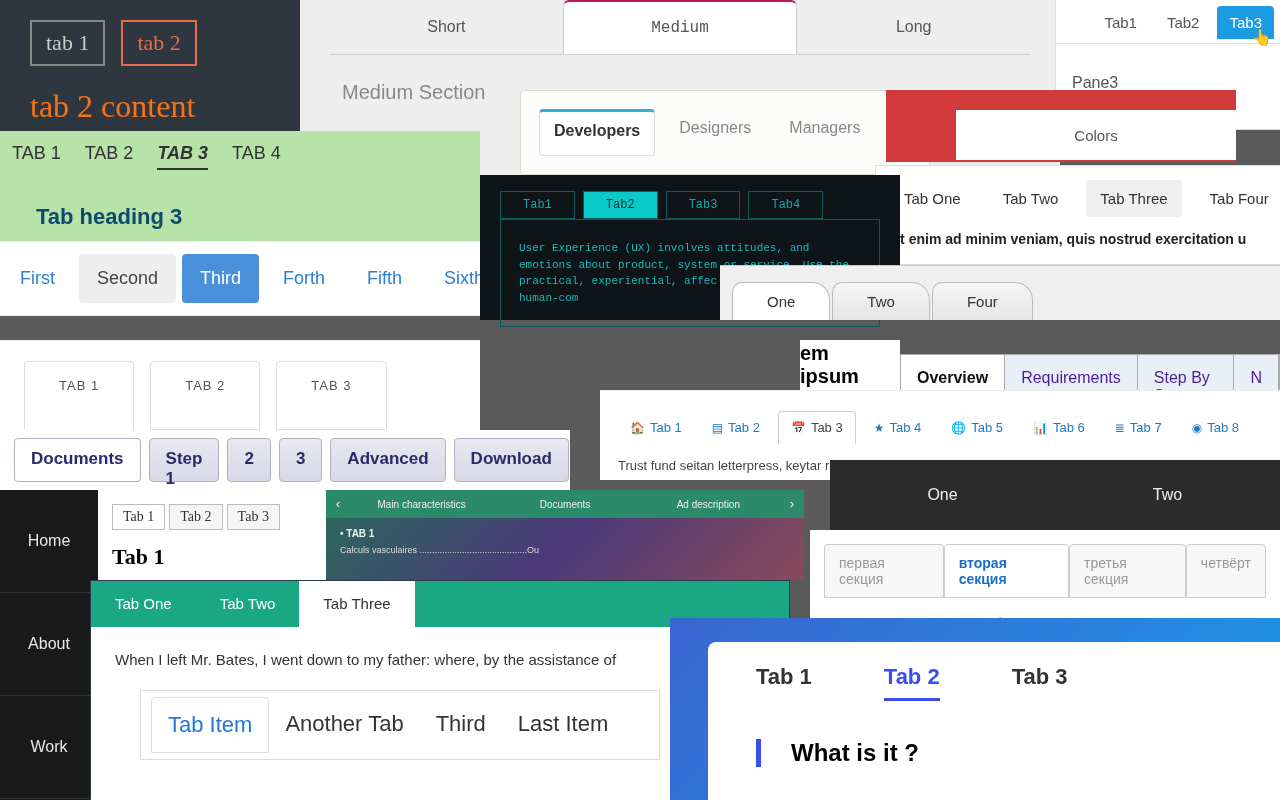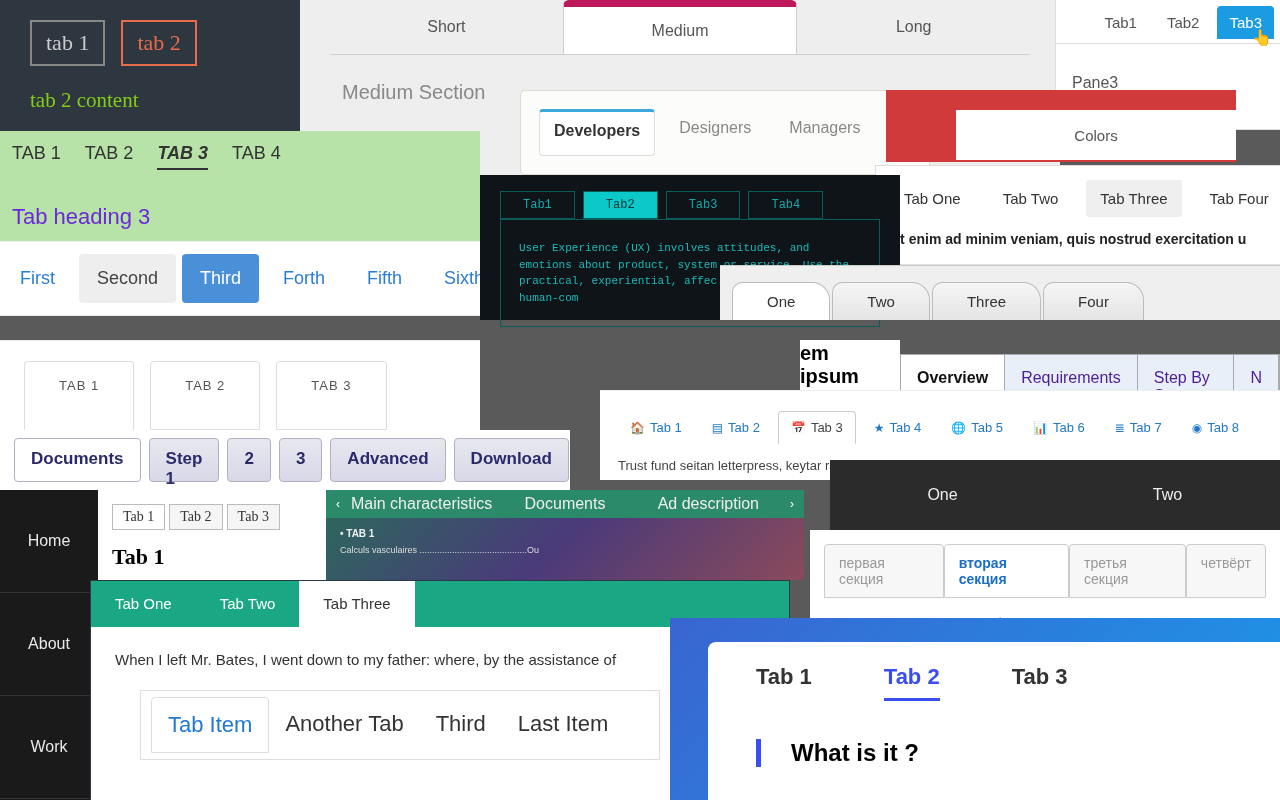--- a/index.html
+++ b/index.html
@@ -3,27 +3,27 @@
 <meta charset="utf-8">
 <style>
   * { box-sizing: border-box; margin: 0; padding: 0; }
   body { font-family: -apple-system, BlinkMacSystemFont, "Segoe UI", Arial, sans-serif; width: 1280px; height: 800px; overflow: hidden; position: relative; background: #5a5a5a; }
 
   
   .p1 { position: absolute; left: 0; top: 0; width: 300px; height: 138px; background: #2e3740; padding: 20px 30px; }
   .p1 .tabs1 { display: flex; gap: 16px; }
   .p1 .tab1 { border: 2px solid #888; color: #ccc; padding: 8px 14px; font-family: Georgia, serif; font-size: 22px; cursor: pointer; }
   .p1 .tab1.active { border-color: #e86b4a; color: #e86b4a; }
-  .p1 .content1 { color: #84cc16; font-family: Georgia, serif; font-size: 21px; margin-top: 22px; }
+  .p1 .content1 { color: #f97316; font-family: Georgia, serif; font-size: 32px; margin-top: 22px; }
 
   
   .p2 { position: absolute; left: 300px; top: 0; width: 760px; height: 175px; background: #eee; }
   .p2 .tabs2 { display: flex; height: 55px; background: #eee; margin: 0 30px; border-bottom: 1px solid #d0d0d0; }
   .p2 .tab2 { flex: 1; display: flex; align-items: center; justify-content: center; color: #555; font-size: 16px; cursor: pointer; }
-  .p2 .tab2.active { background: #fff; border-top: 7px solid #be185d; border-left: 1px solid #d0d0d0; border-right: 1px solid #d0d0d0; border-radius: 6px 6px 0 0; box-shadow: 0 -1px 2px rgba(0,0,0,0.05); }
+  .p2 .tab2.active { background: #fff; border-top: 2px solid #be185d; border-left: 1px solid #d0d0d0; border-right: 1px solid #d0d0d0; border-radius: 6px 6px 0 0; box-shadow: 0 -1px 2px rgba(0,0,0,0.05); font-family: Liberation Mono, monospace; }
   .p2 .section-title { color: #888; font-size: 20px; padding: 26px 0 0 42px; }
 
   
   .p3 { position: absolute; left: 520px; top: 90px; width: 410px; height: 85px; background: #fcfcfa; border: 1px solid #dcdccf; border-radius: 5px; padding: 18px; display: flex; gap: 10px; }
   .p3 .tab3 { padding: 10px 14px; border-radius: 4px; color: #888; font-size: 16px; cursor: pointer; }
   .p3 .tab3.active { background: #fff; border: 1px solid #ddd; border-top: 3px solid #3aa9db; color: #333; font-weight: 600; }
 
   
   .p4 { position: absolute; right: 0; top: 0; width: 225px; height: 130px; background: #fff; border-left: 1px solid #ddd; border-bottom: 1px solid #ddd; }
   .p4 .tabs4 { display: flex; justify-content: flex-end; padding: 6px 6px 0 6px; gap: 6px; }
@@ -35,21 +35,21 @@
   
   .p5 { position: absolute; left: 886px; top: 90px; width: 350px; height: 72px; background: #d03a3a; }
   .p5 .inner5 { background: #fff; height: 50px; margin: 20px 0 0 70px; display: flex; align-items:center; justify-content:center; color:#555; font-size: 15px; }
   .p5 .fav { position: absolute; right: 10px; top: 40px; color: #fff; font-size: 15px; }
 
   
   .p6 { position: absolute; left: 0; top: 131px; width: 480px; height: 110px; background: #b7e2a8; padding: 12px; }
   .p6 .tabs6 { display: flex; gap: 24px; }
   .p6 .tab6 { color: #333; font-size: 18px; cursor: pointer; padding-bottom: 4px; }
   .p6 .tab6.active { font-style: italic; font-weight: 600; border-bottom: 2px solid #333; }
-  .p6 .heading6 { font-size: 22px; font-weight: 400; color: #6d28d9; margin-top: 34px; }
+  .p6 .heading6 { font-size: 22px; font-weight: 700; color: #0c4a6e; margin-top: 34px; margin-left: 24px; }
 
   
   .p7 { position: absolute; left: 0; top: 241px; width: 480px; height: 75px; background: #fff; display: flex; align-items: center; gap: 6px; padding: 0 2px; border-top: 1px solid #eee; border-bottom: 1px solid #eee; }
   .p7 .tab7 { padding: 14px 18px; color: #2a7ed2; font-size: 18px; cursor: pointer; border-radius: 4px; }
   .p7 .tab7.bg { background: #eee; color: #444; }
   .p7 .tab7.active { background: #4a90d9; color: #fff; }
   .p7 .tab7.plain { color: #2a7ed2; }
 
   
   .p8 { position: absolute; left: 875px; top: 165px; width: 410px; height: 100px; background: #fff; border: 1px solid #ddd; padding: 14px 0 0 14px; }
@@ -84,21 +84,21 @@
   .p13 { position: absolute; left: 98px; top: 490px; width: 228px; height: 90px; background: #fff; padding: 14px; }
   .p13 .tabs13 { display: flex; gap: 4px; }
   .p13 .tab13 { border: 1px solid #bbb; padding: 4px 10px; font-size: 14px; color: #333; cursor: pointer; background: #f5f5f5; font-family: Georgia, serif; }
   .p13 .tab13.active { background: #fff; }
   .p13 .h13 { font-family: Georgia, serif; font-size: 22px; font-weight: 700; margin-top: 14px; }
 
   
   .p14 { position: absolute; left: 326px; top: 490px; width: 478px; height: 90px; background: linear-gradient(135deg, #2a6b5a, #4a3a7a, #8a4a5a); }
   .p14 .bar14 { background: #2a8a6a; height: 28px; display: flex; align-items: center; position: relative; }
   .p14 .arrow { color: #fff; font-size: 12px; padding: 0 10px; cursor: pointer; }
-  .p14 .tab14 { flex: 1; text-align: center; color: #eee; font-size: 16px; cursor: pointer; }
+  .p14 .tab14 { flex: 1; text-align: center; color: #eee; font-size: 10px; cursor: pointer; }
   .p14 .sub14 { color: #eee; font-size: 10px; font-weight: 700; padding: 10px 0 2px 14px; }
   .p14 .sub14b { color: #ddd; font-size: 9px; padding: 4px 0 0 14px; }
 
   
   .p15 { position: absolute; left: 720px; top: 265px; width: 560px; height: 55px; background: #efefef; border-top: 1px solid #ccc; display: flex; align-items: flex-end; padding: 0 12px; gap: 2px; }
   .p15 .tab15 { background: linear-gradient(#f5f5f5,#e5e5e5); border: 1px solid #bbb; border-bottom: none; border-radius: 10px 18px 0 0; padding: 10px 34px; color: #333; font-size: 15px; cursor: pointer; }
   .p15 .tab15.active { background: #fff; }
 
   
   .p16 { position: absolute; left: 800px; top: 340px; width: 100px; height: 50px; background: #fff; display:flex; align-items:center; justify-content:flex-end; padding-right:8px; font-size: 20px; font-weight: 700; }
@@ -264,21 +264,20 @@
     <div class="tab14">Ad description</div>
     <div class="arrow">›</div>
   </div>
   <div class="sub14">• TAB 1</div>
   <div class="sub14b">Calculs vasculaires ...........................................Ou</div>
 </div>
 
 <div class="p15">
   <div class="tab15 active">One</div>
   <div class="tab15">Two</div>
-  <div class="tab15">Three</div>
   <div class="tab15">Four</div>
 </div>
 
 <div class="p16">em ipsum</div>
 
 <div class="p17">
   <div class="tab17 active">Overview</div>
   <div class="tab17">Requirements</div>
   <div class="tab17">Step By Step</div>
   <div class="tab17">N</div>

